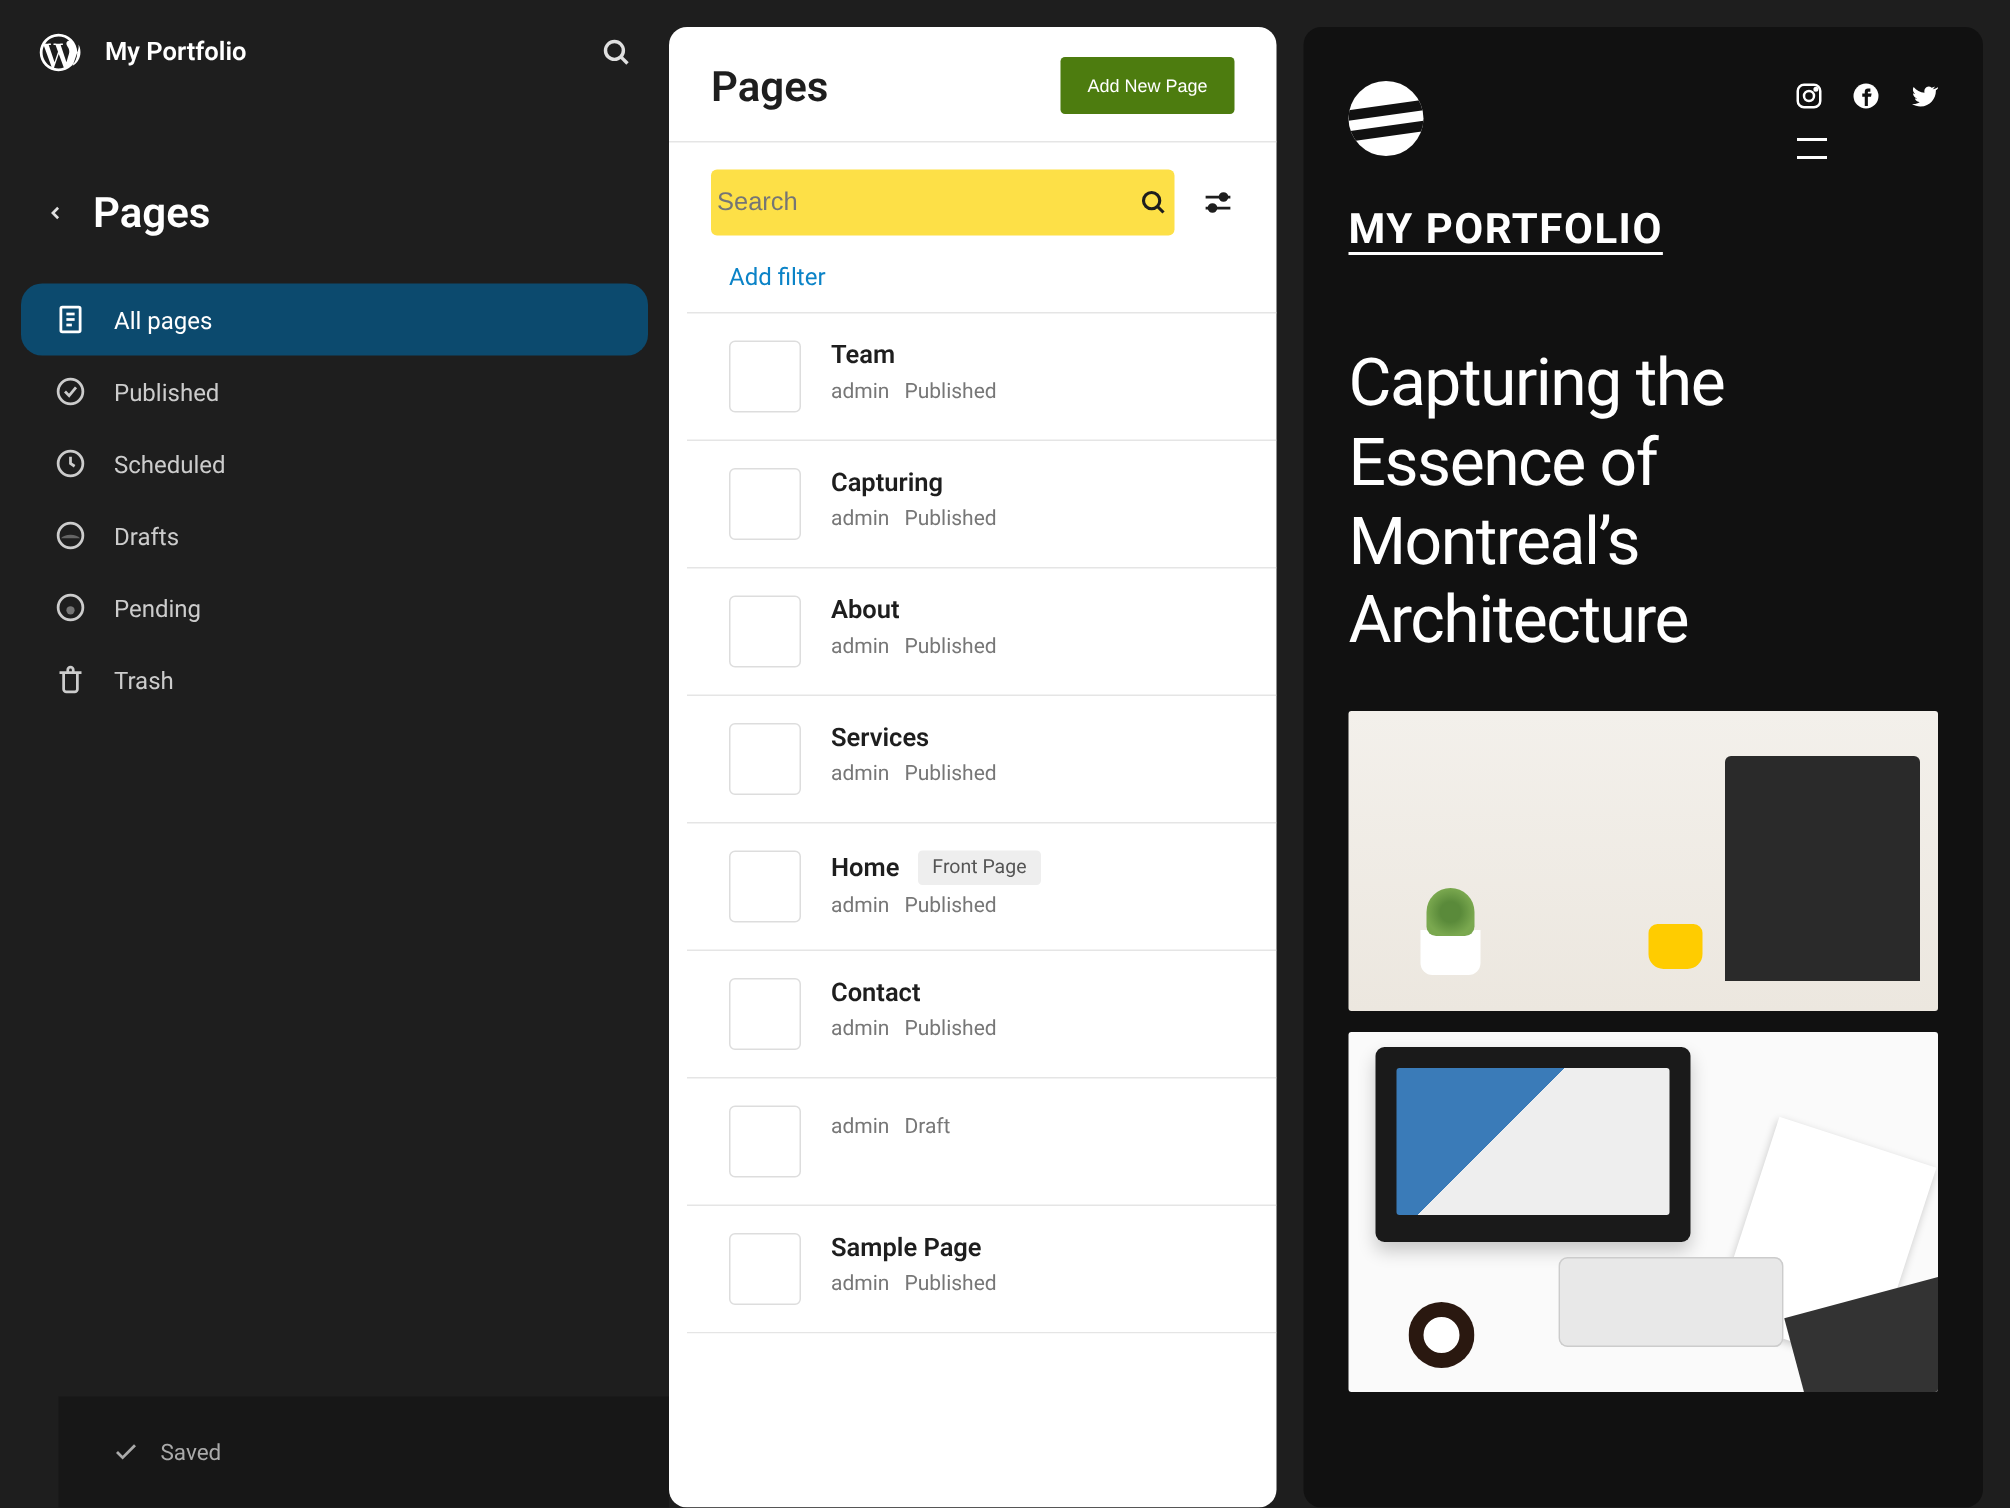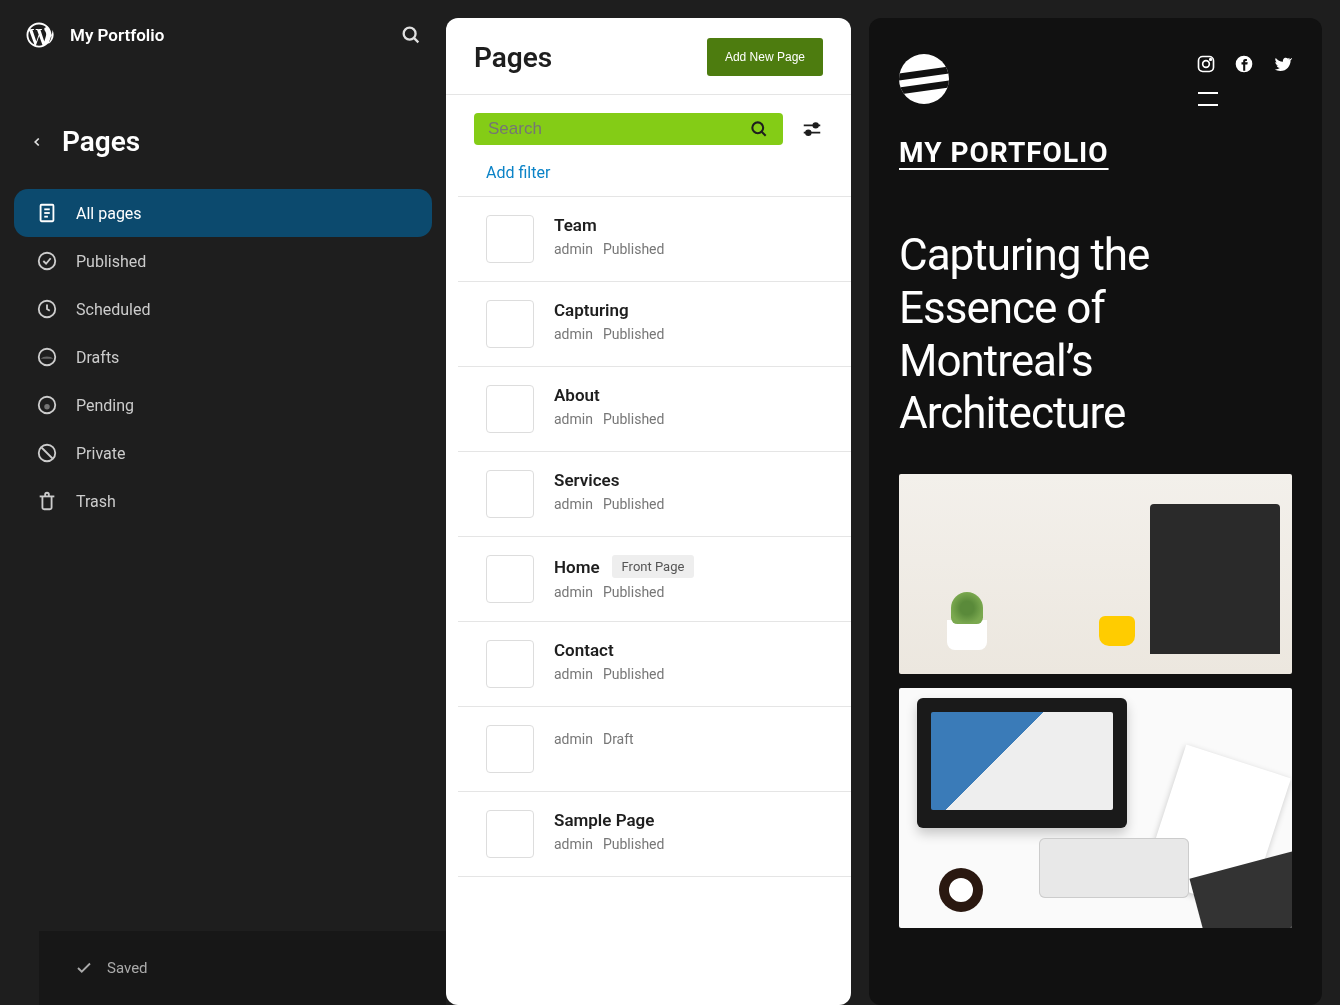--- a/index.html
+++ b/index.html
@@ -124,26 +124,26 @@
 .mp-tools {
   padding: 18px 28px 0 28px;
 }
 .search-row {
   display: flex;
   align-items: center;
   gap: 18px;
 }
 .search-box {
   flex: 1;
-  background: #84cc16;
+  background: #fde047;
   border-radius: 4px;
   display: flex;
   align-items: center;
-  padding: 0 14px;
-  height: 32px;
+  padding: 0 4px;
+  height: 44px;
 }
 .search-box input {
   border: none;
   background: transparent;
   outline: none;
   font-size: 17px;
   flex: 1;
   color: #333;
 }
 .filter-icon { color: #1e1e1e; cursor: pointer;}
@@ -370,27 +370,20 @@
           <path d="M5 14 A 8 5 0 0 1 19 14" fill="currentColor" stroke="none" opacity=".4"></path>
         </svg>
       <span>Drafts</span>
     </div>
     <div class="nav-item">
       <svg width="22" height="22" viewBox="0 0 24 24" fill="none" stroke="currentColor" stroke-width="2">
           <circle cx="12" cy="12" r="9"></circle>
           <circle cx="12" cy="14" r="3" fill="currentColor" stroke="none" opacity=".5"></circle>
         </svg>
       <span>Pending</span>
-    </div>
-    <div class="nav-item">
-      <svg width="22" height="22" viewBox="0 0 24 24" fill="none" stroke="currentColor" stroke-width="2">
-          <circle cx="12" cy="12" r="9"></circle>
-          <line x1="6" y1="6" x2="18" y2="18"></line>
-        </svg>
-      <span>Private</span>
     </div>
     <div class="nav-item">
       <svg width="22" height="22" viewBox="0 0 24 24" fill="none" stroke="currentColor" stroke-width="2">
           <polyline points="4 7 20 7"></polyline>
           <path d="M7 7v12a2 2 0 0 0 2 2h6a2 2 0 0 0 2-2V7"></path>
           <path d="M10 7V5a2 2 0 0 1 2-2h0a2 2 0 0 1 2 2v2"></path>
         </svg>
       <span>Trash</span>
     </div>
   </div>

